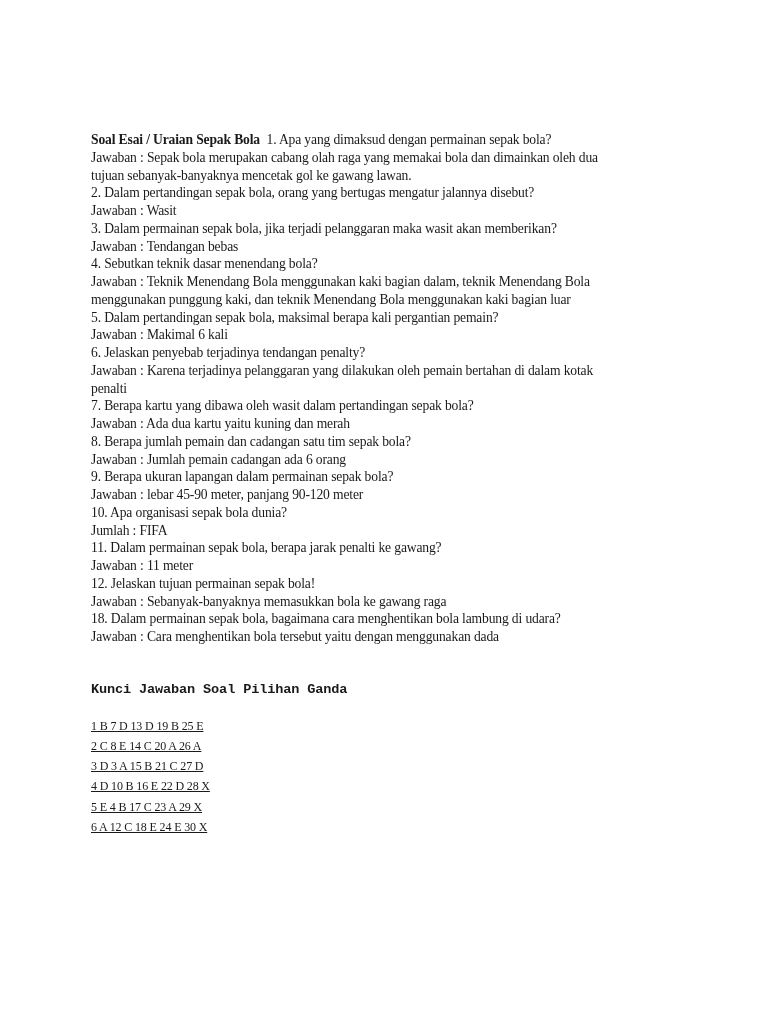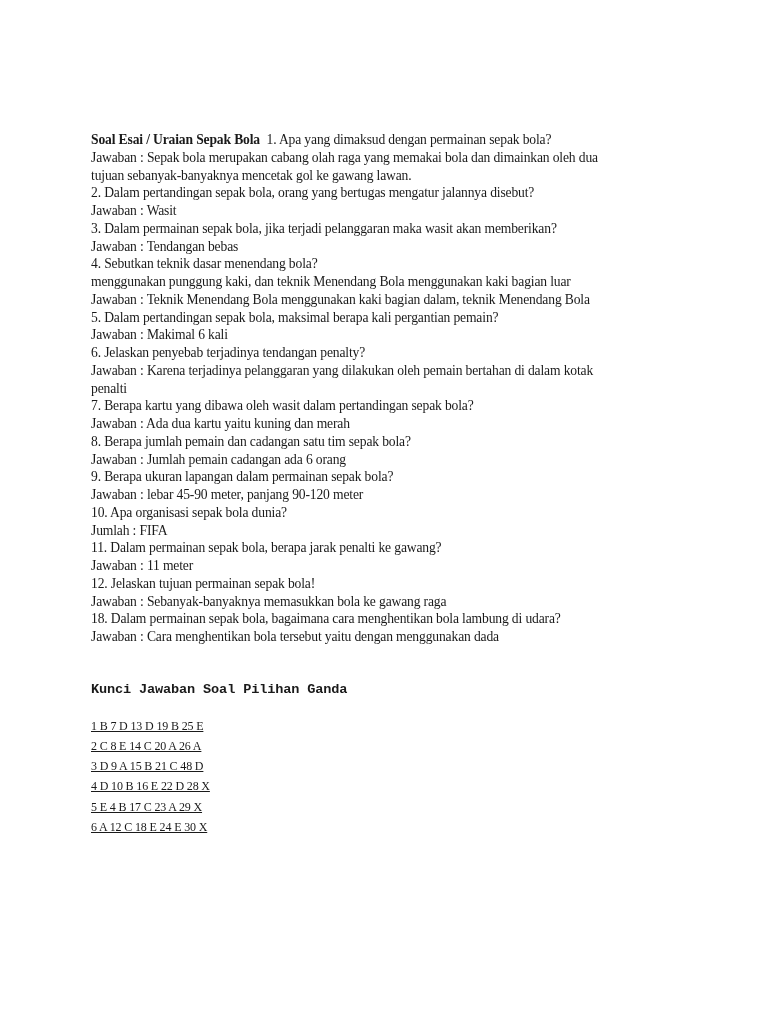--- a/index.html
+++ b/index.html
@@ -57,22 +57,22 @@
   <span class="line">Jawaban : Sepak bola merupakan cabang olah raga yang memakai bola dan dimainkan oleh dua</span>
   <span class="line">tujuan sebanyak-banyaknya mencetak gol ke gawang lawan.</span>
 
   <span class="line">2. Dalam pertandingan sepak bola, orang yang bertugas mengatur jalannya disebut?</span>
   <span class="line">Jawaban : Wasit</span>
 
   <span class="line">3. Dalam permainan sepak bola, jika terjadi pelanggaran maka wasit akan memberikan?</span>
   <span class="line">Jawaban : Tendangan bebas</span>
 
   <span class="line">4. Sebutkan teknik dasar menendang bola?</span>
+  <span class="line">Jawaban : Teknik Menendang Bola menggunakan kaki bagian dalam, teknik Menendang Bola</span>
   <span class="line">menggunakan punggung kaki, dan teknik Menendang Bola menggunakan kaki bagian luar</span>
-  <span class="line">Jawaban : Teknik Menendang Bola menggunakan kaki bagian dalam, teknik Menendang Bola</span>
 
   <span class="line">5. Dalam pertandingan sepak bola, maksimal berapa kali pergantian pemain?</span>
   <span class="line">Jawaban : Makimal 6 kali</span>
 
   <span class="line">6. Jelaskan penyebab terjadinya tendangan penalty?</span>
   <span class="line">Jawaban : Karena terjadinya pelanggaran yang dilakukan oleh pemain bertahan di dalam kotak</span>
   <span class="line">penalti</span>
 
   <span class="line">7. Berapa kartu yang dibawa oleh wasit dalam pertandingan sepak bola?</span>
   <span class="line">Jawaban : Ada dua kartu yaitu kuning dan merah</span>
@@ -93,19 +93,19 @@
   <span class="line">Jawaban : Sebanyak-banyaknya memasukkan bola ke gawang raga</span>
 
   <span class="line">18. Dalam permainan sepak bola, bagaimana cara menghentikan bola lambung di udara?</span>
   <span class="line">Jawaban : Cara menghentikan bola tersebut yaitu dengan menggunakan dada</span>
 
   <span class="heading2">Kunci Jawaban Soal Pilihan Ganda</span>
 
   <div class="key-block">
     <span class="line">1 B 7 D 13 D 19 B 25 E</span>
     <span class="line">2 C 8 E 14 C 20 A 26 A</span>
-    <span class="line">3 D 9 A 15 B 21 C 48 D</span>
+    <span class="line">3 D 3 A 15 B 21 C 27 D</span>
     <span class="line">4 D 10 B 16 E 22 D 28 X</span>
     <span class="line">5 E 4 B 17 C 23 A 29 X</span>
     <span class="line">6 A 12 C 18 E 24 E 30 X</span>
   </div>
 
 </div>
 
 </body></html>

